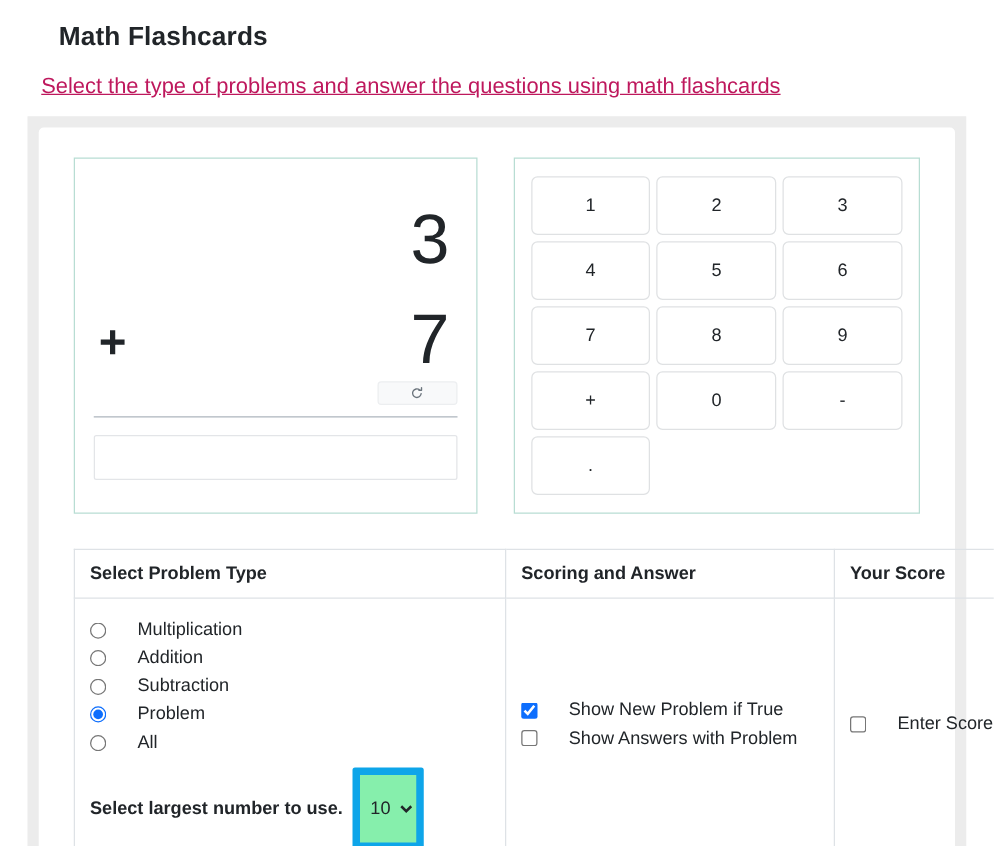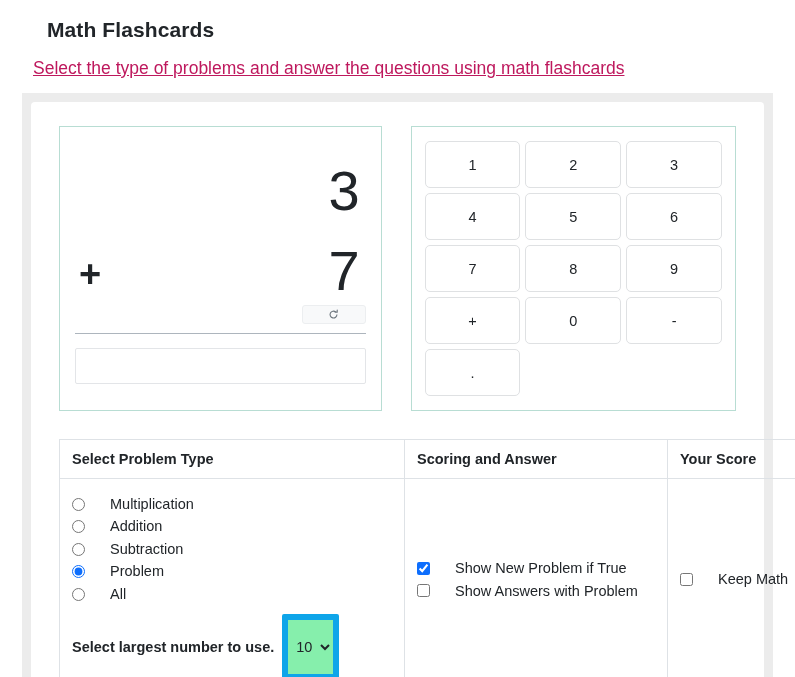--- a/index.html
+++ b/index.html
@@ -329,21 +329,21 @@
                 <input type="checkbox" style="">
                 <span>Show Answers with Problem</span>
               </label>
             </div>
           </td>
 
           <td class="cell-mid">
             <div class="score-inner">
               <label class="check-row">
                 <input type="checkbox" style="">
-                <span>Keep Math</span>
+                <span>Enter Score</span>
               </label>
             </div>
           </td>
         </tr>
       </tbody>
     </table>
 
   </div>
 </div>
 

